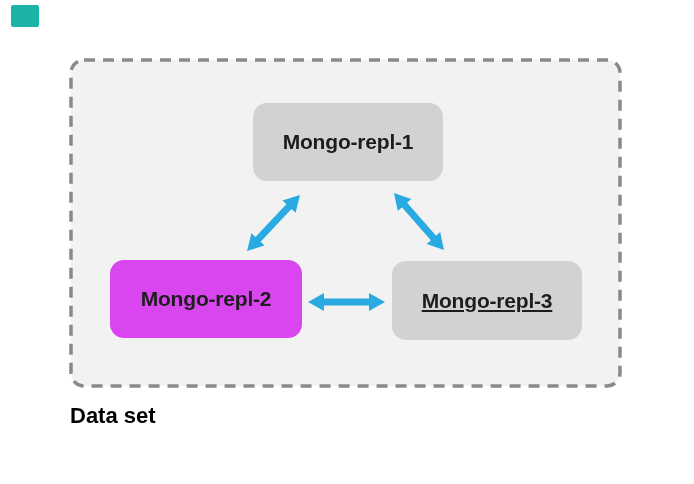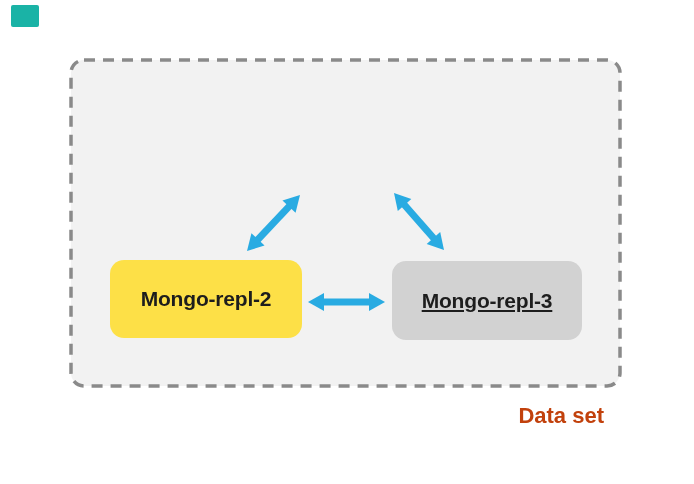--- a/index.html
+++ b/index.html
@@ -37,27 +37,27 @@
     font-size: 21px;
     font-weight: bold;
     letter-spacing: -0.2px;
     color: #1d1d1d;
   }
   .node-1 { left: 253px; top: 103px; width: 190px; height: 78px; }
   .node-2 { left: 110px; top: 260px; width: 192px; height: 78px; }
   .node-3 { left: 392px; top: 261px; width: 190px; height: 79px; }
   .caption {
     position: absolute;
-    left: 54px;
+    left: 70px;
     top: 403px;
     width: 550px;
-    text-align: right;
+    text-align: left;
     font-size: 22px;
     font-weight: bold;
-    color: #c2410c;
+    color: #000000;
   }
 </style>
 </head>
 <body>
 
 <div class="stage">
 
   <div class="teal-patch" style="background: rgb(26, 179, 166);"></div>
 
   <svg class="overlay" width="694" height="484" viewBox="0 0 694 484">
@@ -73,22 +73,25 @@
       <line x1="401.9" y1="202" x2="436.1" y2="241" stroke-width="7"></line>
       <path d="M0,0 L-16,-9 L-16,9 Z" transform="translate(394,193) rotate(-131.3)" stroke="none"></path>
       <path d="M0,0 L-16,-9 L-16,9 Z" transform="translate(444,250) rotate(48.7)" stroke="none"></path>
 
       <line x1="320" y1="302" x2="373" y2="302" stroke-width="7"></line>
       <path d="M0,0 L-16,-9 L-16,9 Z" transform="translate(308,302) rotate(180)" stroke="none"></path>
       <path d="M0,0 L-16,-9 L-16,9 Z" transform="translate(385,302) rotate(0)" stroke="none"></path>
     </g>
   </svg>
 
+  <div class="node node-1" style="background: rgb(210, 210, 210);">
+    <span>Mongo-repl-1</span>
+  </div>
 
-  <div class="node node-2" style="background: #fde047;">
+  <div class="node node-2" style="background: #d946ef;">
     <span>Mongo-repl-2</span>
   </div>
 
   <div class="node node-3" style="background: rgb(210, 210, 210); text-decoration: underline;">
     <span>Mongo-repl-3</span>
   </div>
 
   <div class="caption">Data set</div>
 
 </div>

